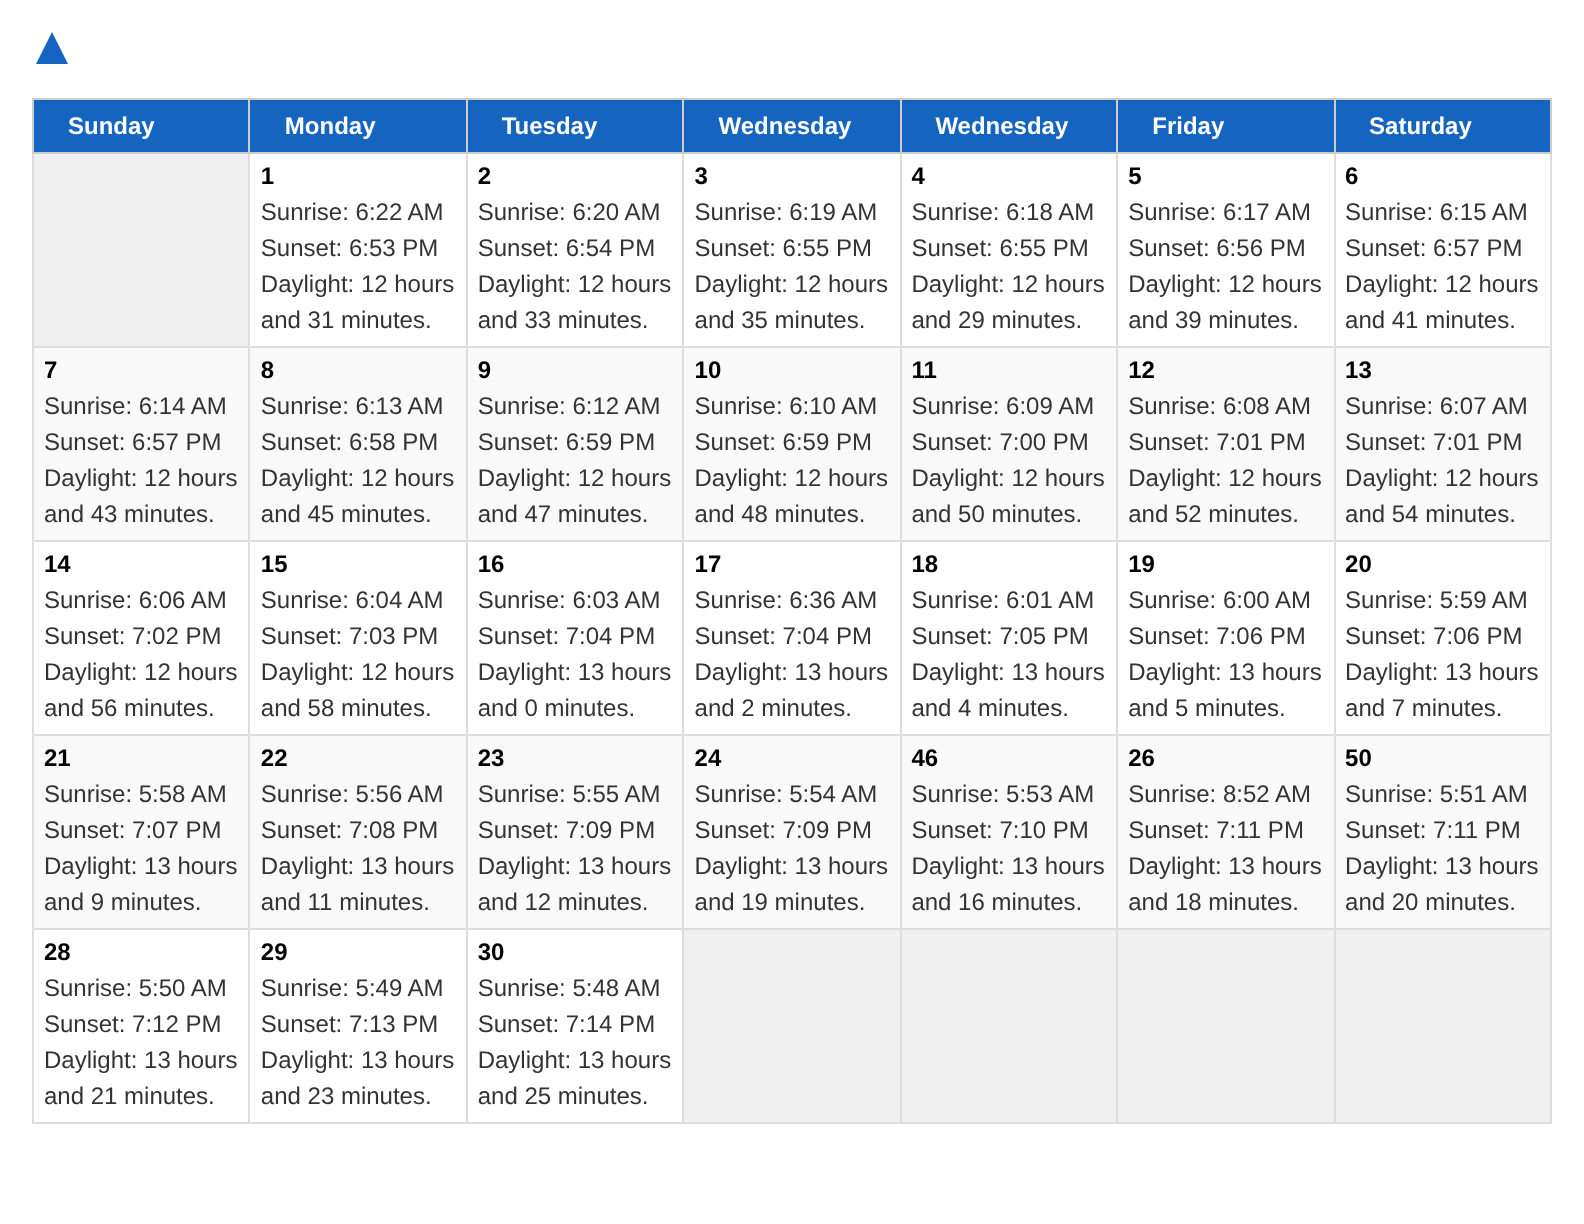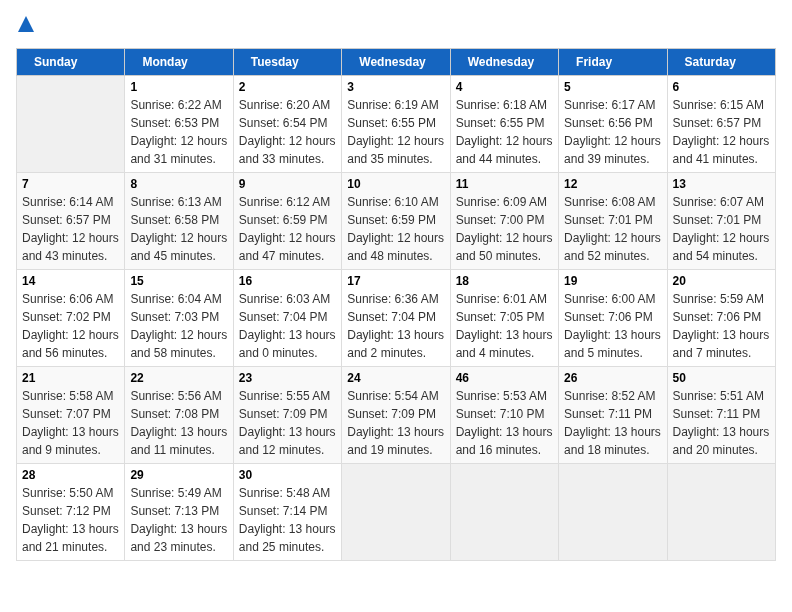--- a/index.html
+++ b/index.html
@@ -147,21 +147,21 @@
           <span>Sunrise: 6:19 AM</span><br>
           <span>Sunset: 6:55 PM</span><br>
           <span>Daylight: 12 hours and 35 minutes.</span>
         </div>
         </td>
         <td>
           <span class="day-num">4</span>
         <div class="day-info">
           <span>Sunrise: 6:18 AM</span><br>
           <span>Sunset: 6:55 PM</span><br>
-          <span>Daylight: 12 hours and 44 minutes.</span>
+          <span>Daylight: 12 hours and 29 minutes.</span>
         </div>
         </td>
         <td>
           <span class="day-num">5</span>
         <div class="day-info">
           <span>Sunrise: 6:17 AM</span><br>
           <span>Sunset: 6:56 PM</span><br>
           <span>Daylight: 12 hours and 39 minutes.</span>
         </div>
         </td>

